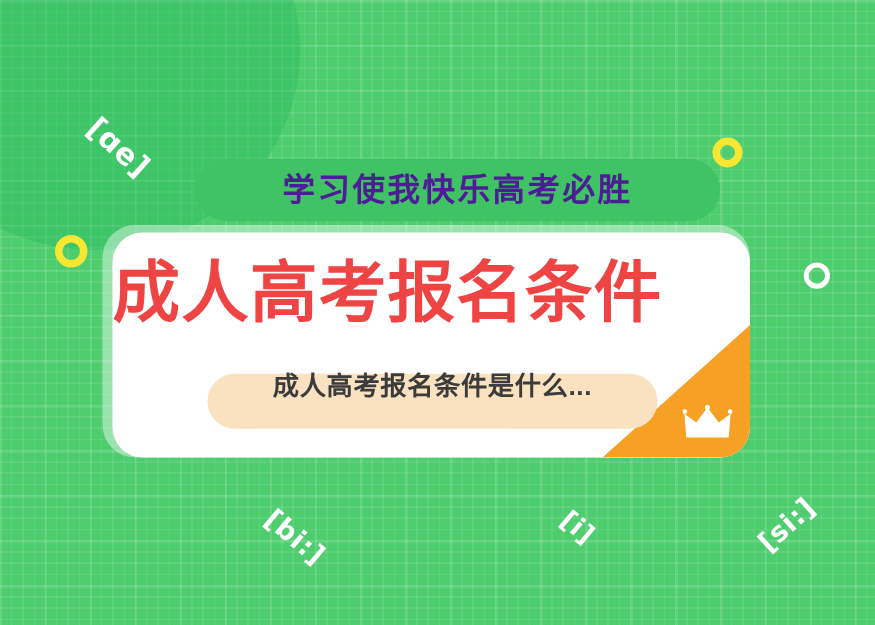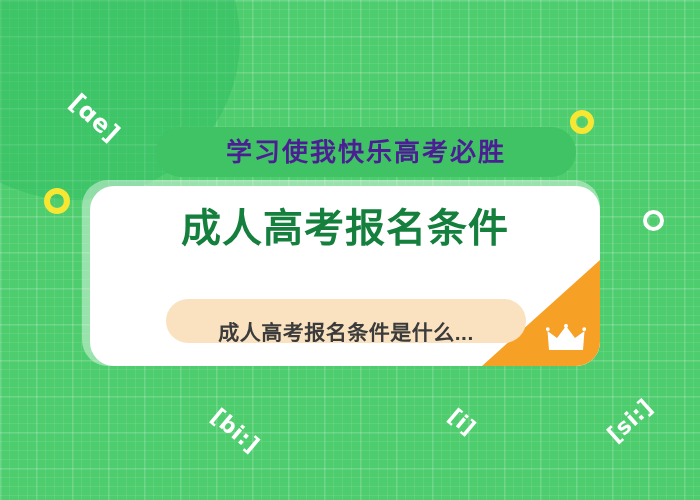--- a/index.html
+++ b/index.html
@@ -161,40 +161,40 @@
     bottom: 14px;
     width: 40px;
     height: 28px;
   }
 
   
   .card-title {
     position: absolute;
     left: 0; right: 0;
     top: 22px;
-    text-align: center;
-    color: #15803d;
-    font-size: 40px;
+    text-align: left;
+    color: #ef4444;
+    font-size: 54px;
     font-weight: 900;
     letter-spacing: 1px;
     line-height: 1;
     font-family: "Liberation Sans", "DejaVu Sans", sans-serif;
   }
 
   
   .subtitle-pill {
     position: absolute;
     left: 76px;
     top: 113px;
     width: 360px;
     height: 44px;
     border-radius: 22px;
     background: #fae2c0;
     display: flex;
-    align-items: flex-end;
+    align-items: flex-start;
     justify-content: center;
     box-sizing: border-box;
   }
   .subtitle-text {
     color: #3b3b3b;
     font-size: 21px;
     font-weight: 700;
     letter-spacing: 0.5px;
     line-height: 1;
   }

